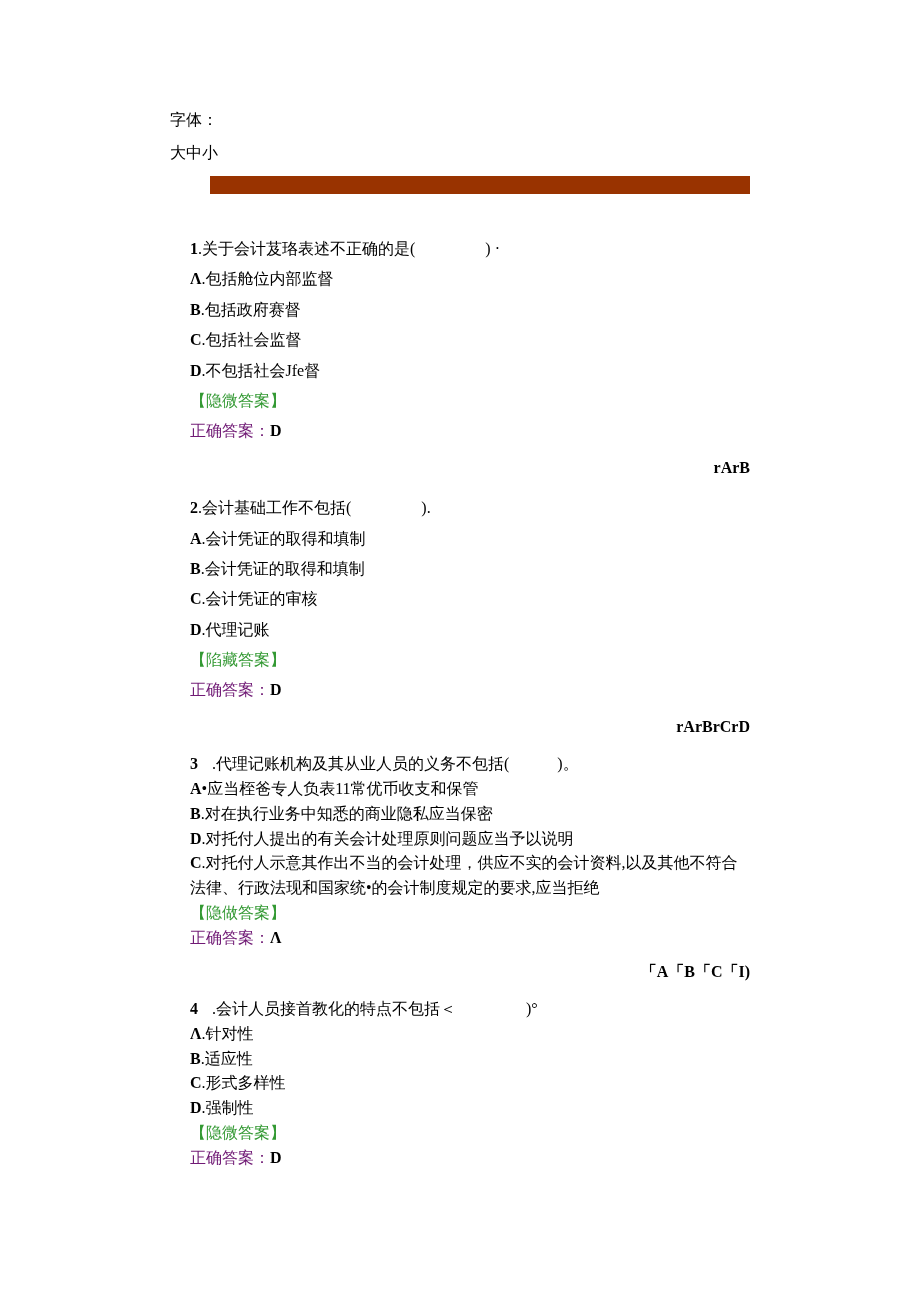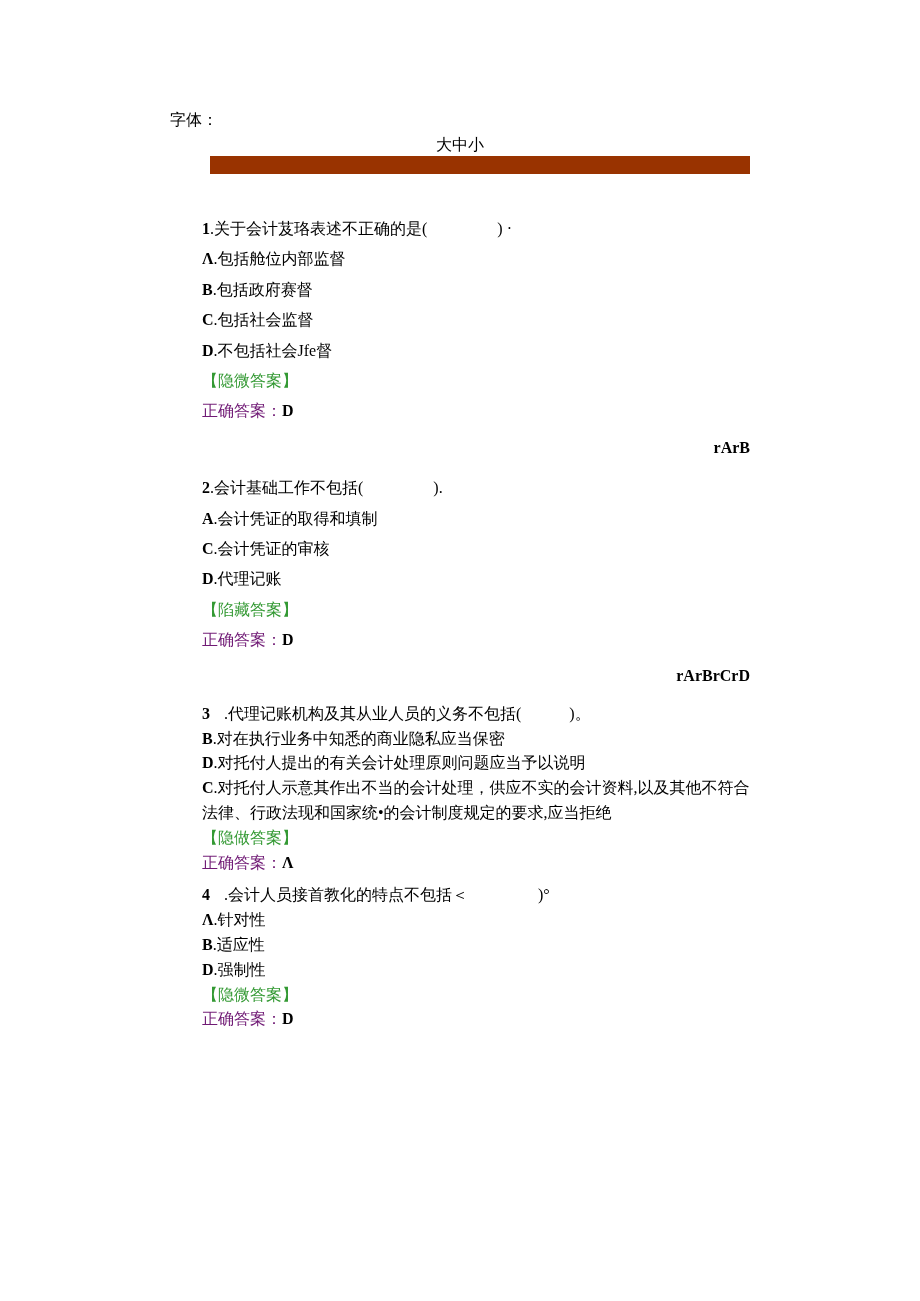--- a/index.html
+++ b/index.html
@@ -8,34 +8,34 @@
     font-family: "SimSun", "宋体", serif;
     font-size: 16px;
     color: #000;
     background: #fff;
     width: 920px;
   }
   .page {
     padding: 110px 170px 200px 170px;
   }
   .font-label {
-    margin-bottom: 4px;
+    margin-bottom: 12px;
   }
   .font-sizes {
-    text-align: center;
+    margin-bottom: 12px;
   }
   .bar {
     margin-left: 40px;
     height: 18px;
     background: #993300;
     margin-bottom: 40px;
     width: 540px;
   }
   .content {
-    margin-left: 32px;
+    margin-left: 20px;
     line-height: 1.9;
   }
   .question-block {
     margin-bottom: 8px;
   }
   .q-line, .opt-line, .ans-toggle, .correct-line, .bubble-line {
     line-height: 1.9;
   }
   .opt-prefix {
     font-weight: bold;
@@ -94,43 +94,47 @@
       <div class="ans-toggle">【隐微答案】</div>
       <div class="correct-line"><span class="correct-label">正确答案：</span><span class="correct-value">D</span></div>
       <div class="bubble-line">rArB</div>
     </div>
 
     <div class="question-block">
       <div class="q-line">
         <span class="qnum">2</span><span>.会计基础工作不包括(</span><span class="space-wide"></span><span>).</span>
       </div>
       <div class="opt-line"><span class="opt-prefix">A</span><span>.会计凭证的取得和填制</span></div>
+      <div class="opt-line"><span class="opt-prefix">B</span><span>.会计凭证的取得和填制</span></div>
       <div class="opt-line"><span class="opt-prefix">C</span><span>.会计凭证的审核</span></div>
       <div class="opt-line"><span class="opt-prefix">D</span><span>.代理记账</span></div>
       <div class="ans-toggle">【陷藏答案】</div>
       <div class="correct-line"><span class="correct-label">正确答案：</span><span class="correct-value">D</span></div>
       <div class="bubble-line">rArBrCrD</div>
     </div>
 
     <div class="question-block tight">
       <div class="q-line">
         <span class="qnum">3</span><span class="sep"></span><span>.代理记账机构及其从业人员的义务不包括(</span><span class="space-med"></span><span>)。</span>
       </div>
+      <div class="opt-line"><span class="opt-prefix">A</span><span>•应当桎爸专人负表11常优币收支和保管</span></div>
       <div class="opt-line"><span class="opt-prefix">B</span><span>.对在执行业务中知悉的商业隐私应当保密</span></div>
       <div class="opt-line"><span class="opt-prefix">D</span><span>.对托付人提出的有关会计处理原则问题应当予以说明</span></div>
       <div class="opt-line"><span class="opt-prefix">C</span><span>.对托付人示意其作出不当的会计处理，供应不实的会计资料,以及其他不符合法律、行政法现和国家统•的会计制度规定的要求,应当拒绝</span></div>
       <div class="ans-toggle">【隐做答案】</div>
       <div class="correct-line"><span class="correct-label">正确答案：</span><span class="correct-value">Λ</span></div>
+      <div class="bubble-line">「A「B「C「I)</div>
     </div>
 
     <div class="question-block tight">
       <div class="q-line">
         <span class="qnum">4</span><span class="sep"></span><span>.会计人员接首教化的特点不包括＜</span><span class="space-wide"></span><span>)°</span>
       </div>
       <div class="opt-line"><span class="opt-prefix">Λ</span><span>.针对性</span></div>
       <div class="opt-line"><span class="opt-prefix">B</span><span>.适应性</span></div>
+      <div class="opt-line"><span class="opt-prefix">C</span><span>.形式多样性</span></div>
       <div class="opt-line"><span class="opt-prefix">D</span><span>.强制性</span></div>
       <div class="ans-toggle">【隐微答案】</div>
       <div class="correct-line"><span class="correct-label">正确答案：</span><span class="correct-value">D</span></div>
     </div>
 
   </div>
 </div>
 
 </body></html>

